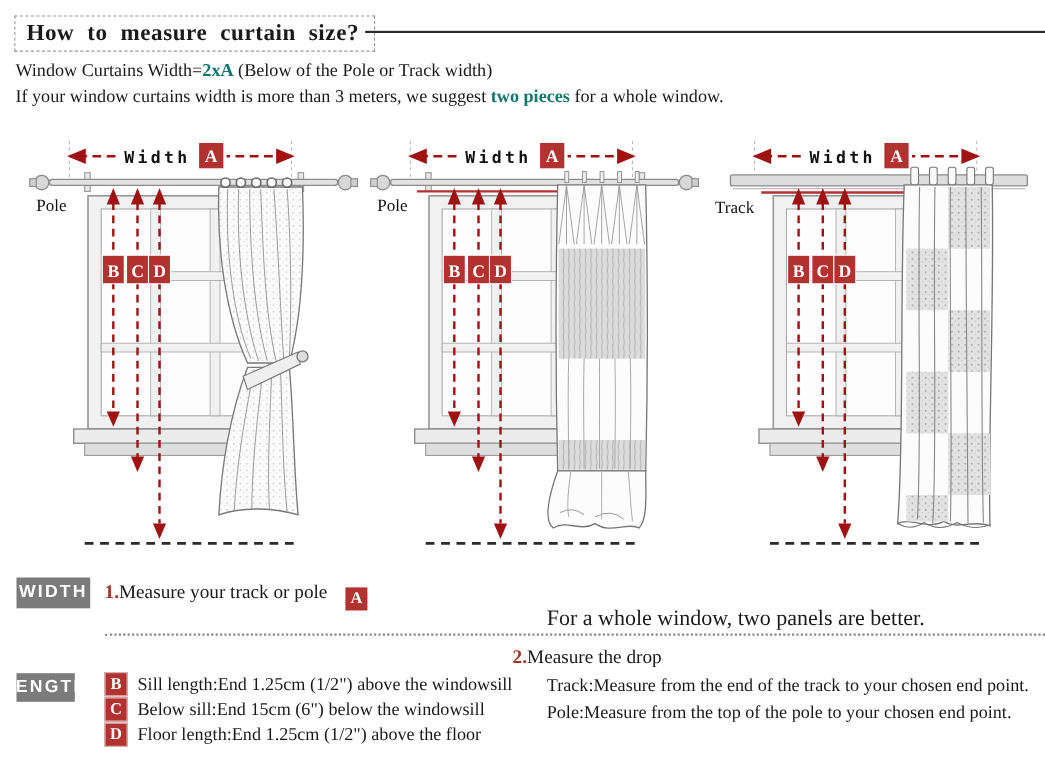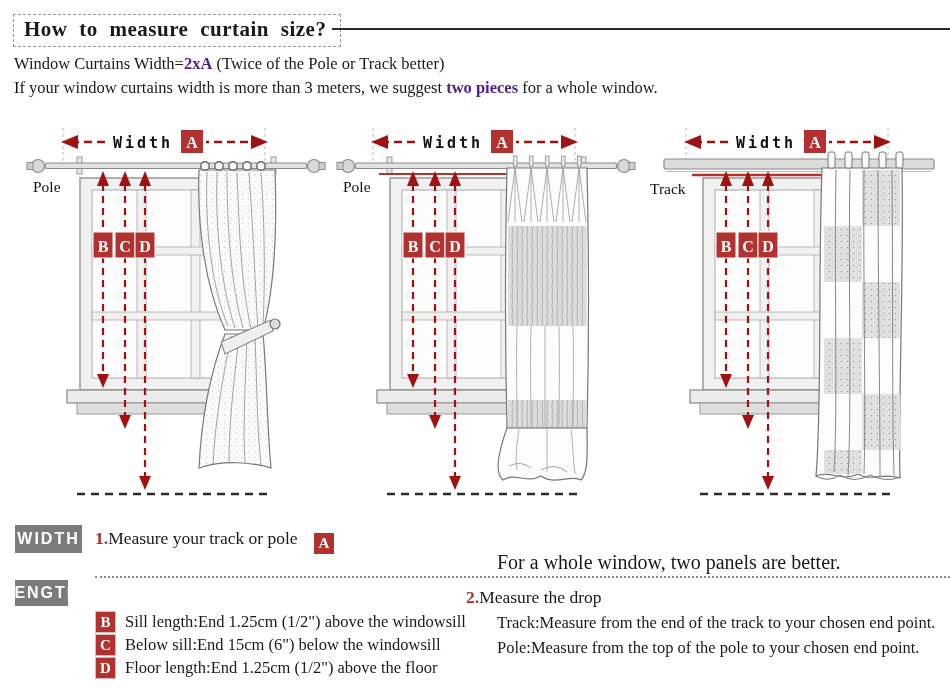--- a/index.html
+++ b/index.html
@@ -6,29 +6,29 @@
   #page{position:relative;width:950px;height:700px;background:#fff;overflow:hidden;
         font-family:"Liberation Serif",serif;color:#1a1a1a;}
   .abs{position:absolute;}
   
   #title-box{left:13px;top:14px;width:306px;height:27px;border:1px dashed #9a9a9a;
              display:flex;align-items:flex-start;padding:2px 10px;background:#fff;}
   #title-box h1{margin:0;font-size:21px;font-weight:bold;word-spacing:6px;letter-spacing:.5px;white-space:nowrap;}
   #title-line{left:332px;top:28px;width:618px;height:0;border-top:2px solid #2b2b2b;}
   
   #intro{left:14px;top:52px;width:900px;font-size:16.5px;line-height:24px;}
-  .redtext{color:#4c1d95;font-weight:bold;}
+  .redtext{color:#0f766e;font-weight:bold;}
   
   .diagram{top:126px;width:302px;height:392px;}
   
   .badge{background:#7B7B7B;color:#fff;font-family:"Liberation Sans",sans-serif;
          font-weight:bold;letter-spacing:2px;display:flex;align-items:center;
          justify-content:center;font-size:16px;}
   #width-badge{left:15px;top:525px;width:67px;height:28px;}
-  #length-badge{left:15px;top:580px;width:53px;height:26px;}
+  #length-badge{left:15px;top:612px;width:53px;height:26px;}
   .stepnum{color:#A93226;font-weight:bold;}
   .step-line{font-size:17.5px;white-space:nowrap;text-align:right;}
   .sub-line{font-size:20px;white-space:nowrap;}
   .rbox{display:inline-flex;width:20px;height:21px;background:#B23230;color:#fff;
         align-items:center;justify-content:center;font-weight:bold;font-size:15px;
         margin:0 5px;vertical-align:-4px;}
   #separator{left:95px;top:576px;width:855px;height:0;border-top:2px dotted #8a8a8a;}
   .len-item{font-size:16.5px;white-space:nowrap;display:flex;align-items:center;}
   .keybox{width:19px;height:20px;background:#B23230;color:#fff;font-weight:bold;
           display:inline-flex;align-items:center;justify-content:center;
@@ -39,21 +39,21 @@
 <body>
 
 <div id="page">
 
   <div class="abs" id="title-box">
     <h1>How to measure curtain size?</h1>
   </div>
   <div class="abs" id="title-line"></div>
 
   <div class="abs" id="intro">
-    <div><span>Window Curtains Width=</span><span class="redtext">2xA</span><span> (Twice of the Pole or Track better)</span></div>
+    <div><span>Window Curtains Width=</span><span class="redtext">2xA</span><span> (Below of the Pole or Track width)</span></div>
     <div><span>If your window curtains width is more than 3 meters, we suggest </span><span class="redtext">two pieces</span><span> for a whole window.</span></div>
   </div>
 
   <svg class="abs diagram" style="left:25px" viewBox="0 0 302 392">
     <defs>
       <pattern id="sp1" width="6" height="6" patternUnits="userSpaceOnUse">
         <circle cx="1.5" cy="1.5" r="0.8" fill="#ababab"></circle>
           <circle cx="4.5" cy="4" r="0.6" fill="#c6c6c6"></circle>
       </pattern>
     </defs>

